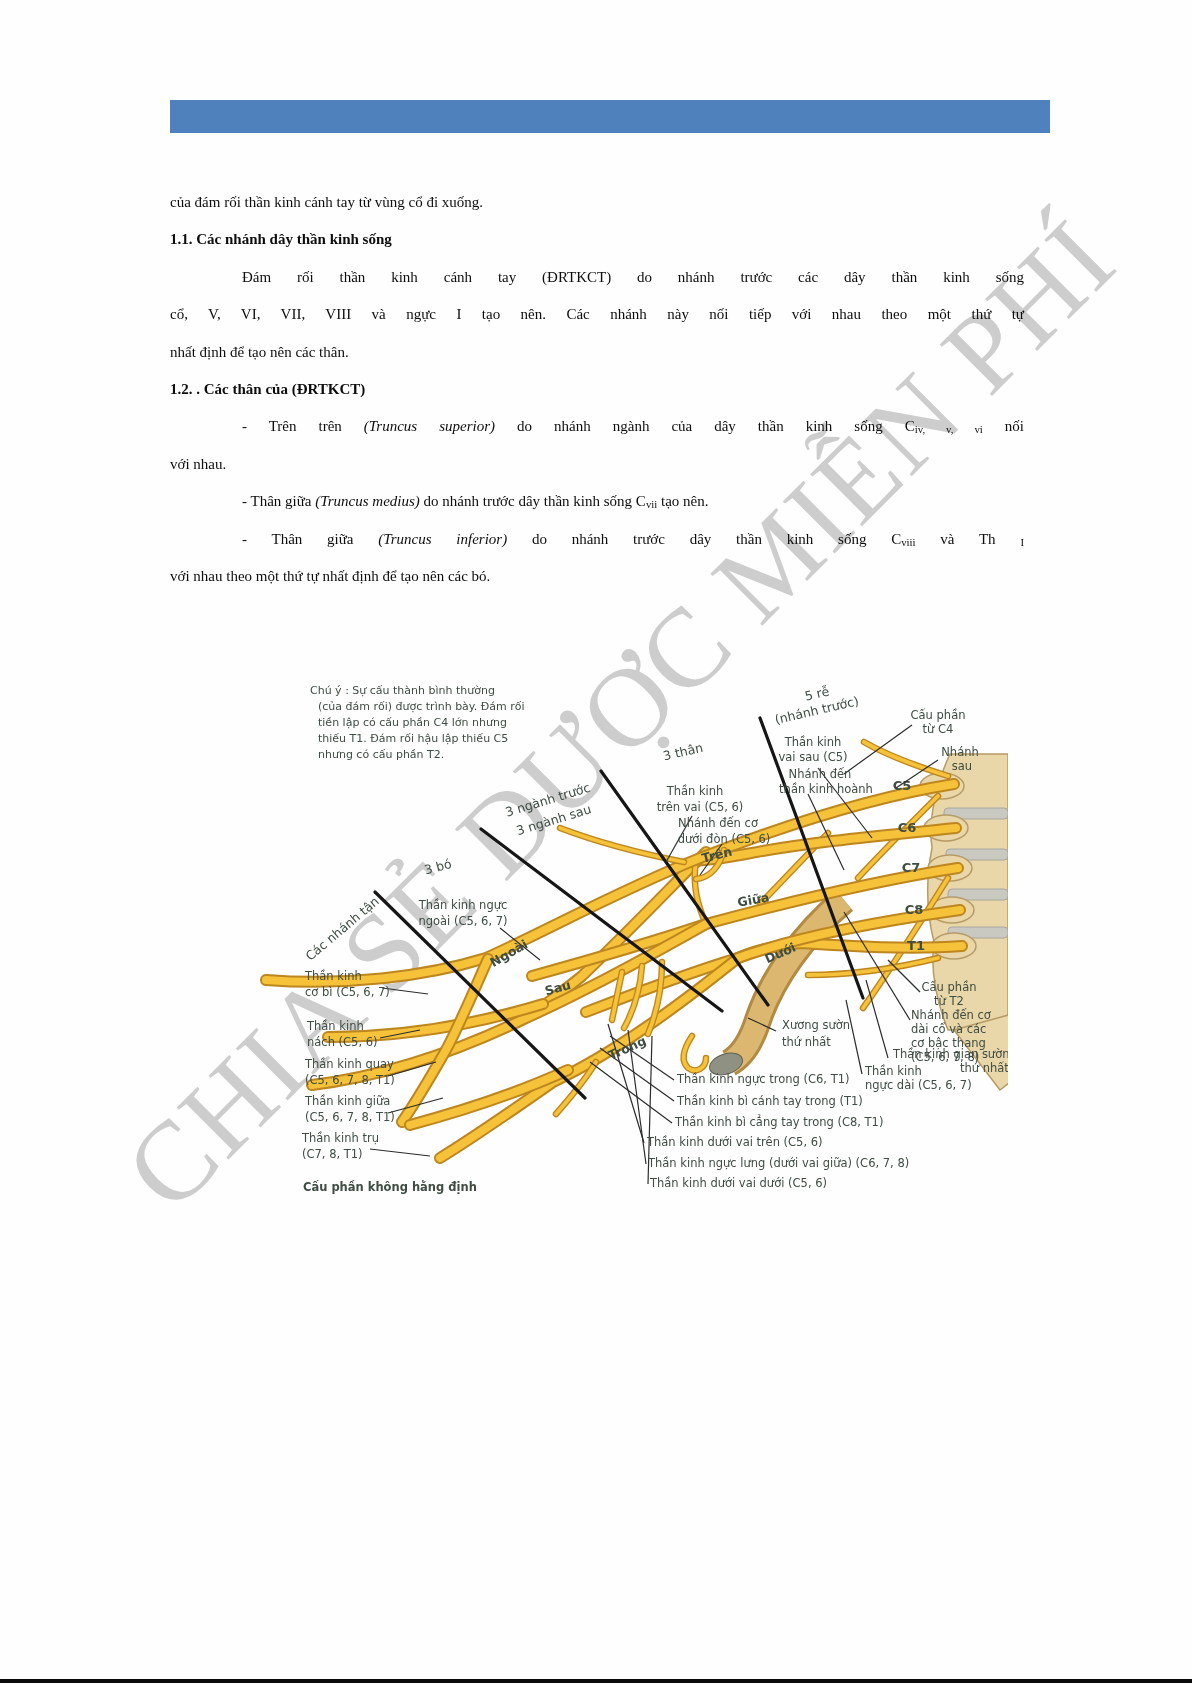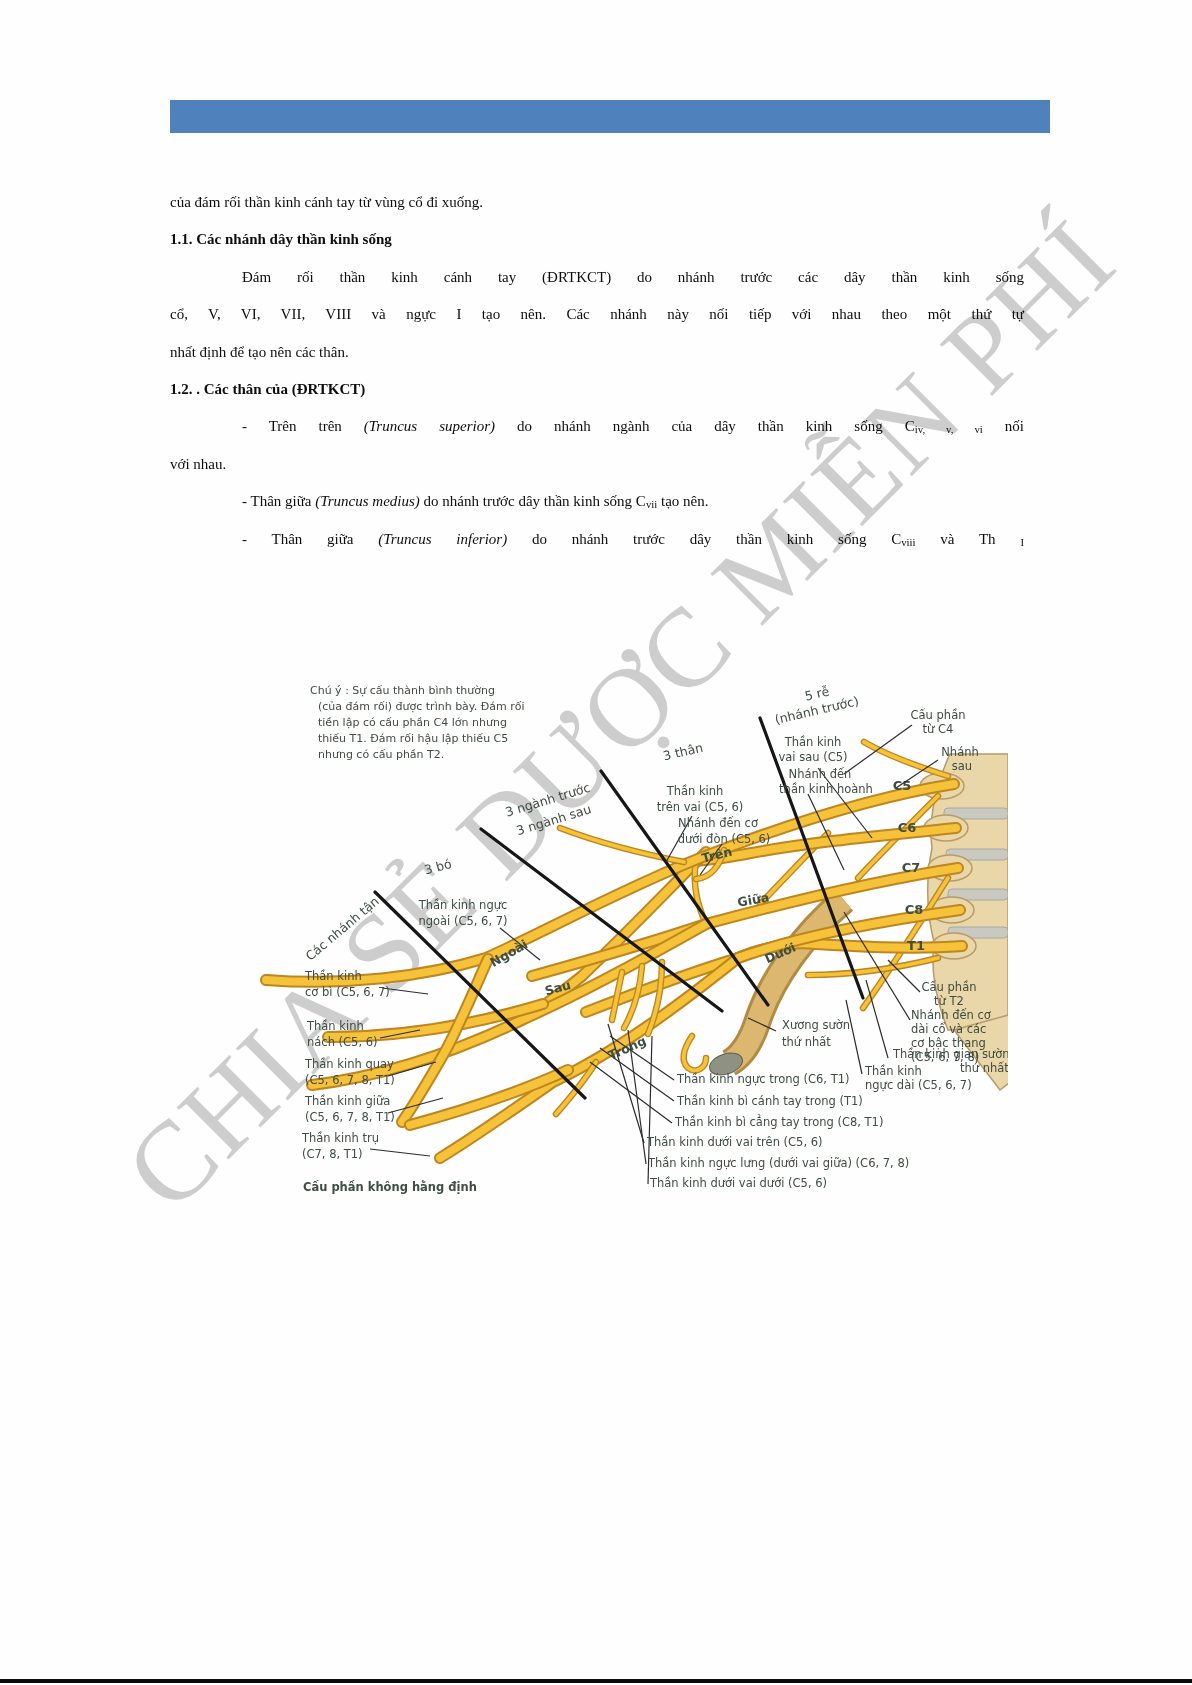--- a/index.html
+++ b/index.html
@@ -49,20 +49,21 @@
     <div class="tline">của đám rối thần kinh cánh tay từ vùng cổ đi xuống.</div>
     <div class="tline b">1.1. Các nhánh dây thần kinh sống</div>
     <div class="tline ind jl">Đám rối thần kinh cánh tay (ĐRTKCT) do nhánh trước các dây thần kinh sống</div>
     <div class="tline jl">cổ, V, VI, VII, VIII và ngực I tạo nên. Các nhánh này nối tiếp với nhau theo một thứ tự</div>
     <div class="tline">nhất định để tạo nên các thân.</div>
     <div class="tline b">1.2. . Các thân của (ĐRTKCT)</div>
     <div class="tline ind jl"><span>- Trên trên </span><span class="i">(Truncus superior)</span><span> do nhánh ngành của dây thần kinh sống C</span><sub class="rn">iv, v, vi</sub><span> nối</span></div>
     <div class="tline">với nhau.</div>
     <div class="tline ind"><span>- Thân giữa </span><span class="i">(Truncus medius)</span><span> do nhánh trước dây thần kinh sống C</span><sub class="rn">vii</sub><span> tạo nên.</span></div>
     <div class="tline ind jl"><span>- Thân giữa </span><span class="i">(Truncus inferior)</span><span> do nhánh trước dây thần kinh sống C</span><sub class="rn">viii</sub><span> và Th </span><sub class="rn">I</sub></div>
+    <div class="tline">với nhau theo một thứ tự nhất định để tạo nên các bó.</div>
   </div>
 
   <div class="figure">
   <svg width="760" height="580" viewBox="0 0 760 580" xmlns="http://www.w3.org/2000/svg">
     <defs>
       <path id="n1" d="M 706,156 C 630,168 540,196 452,230 C 372,262 300,302 238,330 C 176,349 96,358 18,352"></path>
       <path id="n2" d="M 708,200 C 640,207 560,214 498,226 C 472,231 458,232 448,233"></path>
       <path id="n3" d="M 710,240 C 630,252 540,274 458,296 C 398,330 336,364 278,390 C 208,424 136,448 64,457"></path>
       <path id="n4" d="M 712,282 C 640,292 556,306 490,330 C 430,378 368,424 305,454 C 265,482 228,508 192,530"></path>
       <path id="n5" d="M 714,318 C 660,322 600,318 552,315 C 526,318 505,323 490,330"></path>

